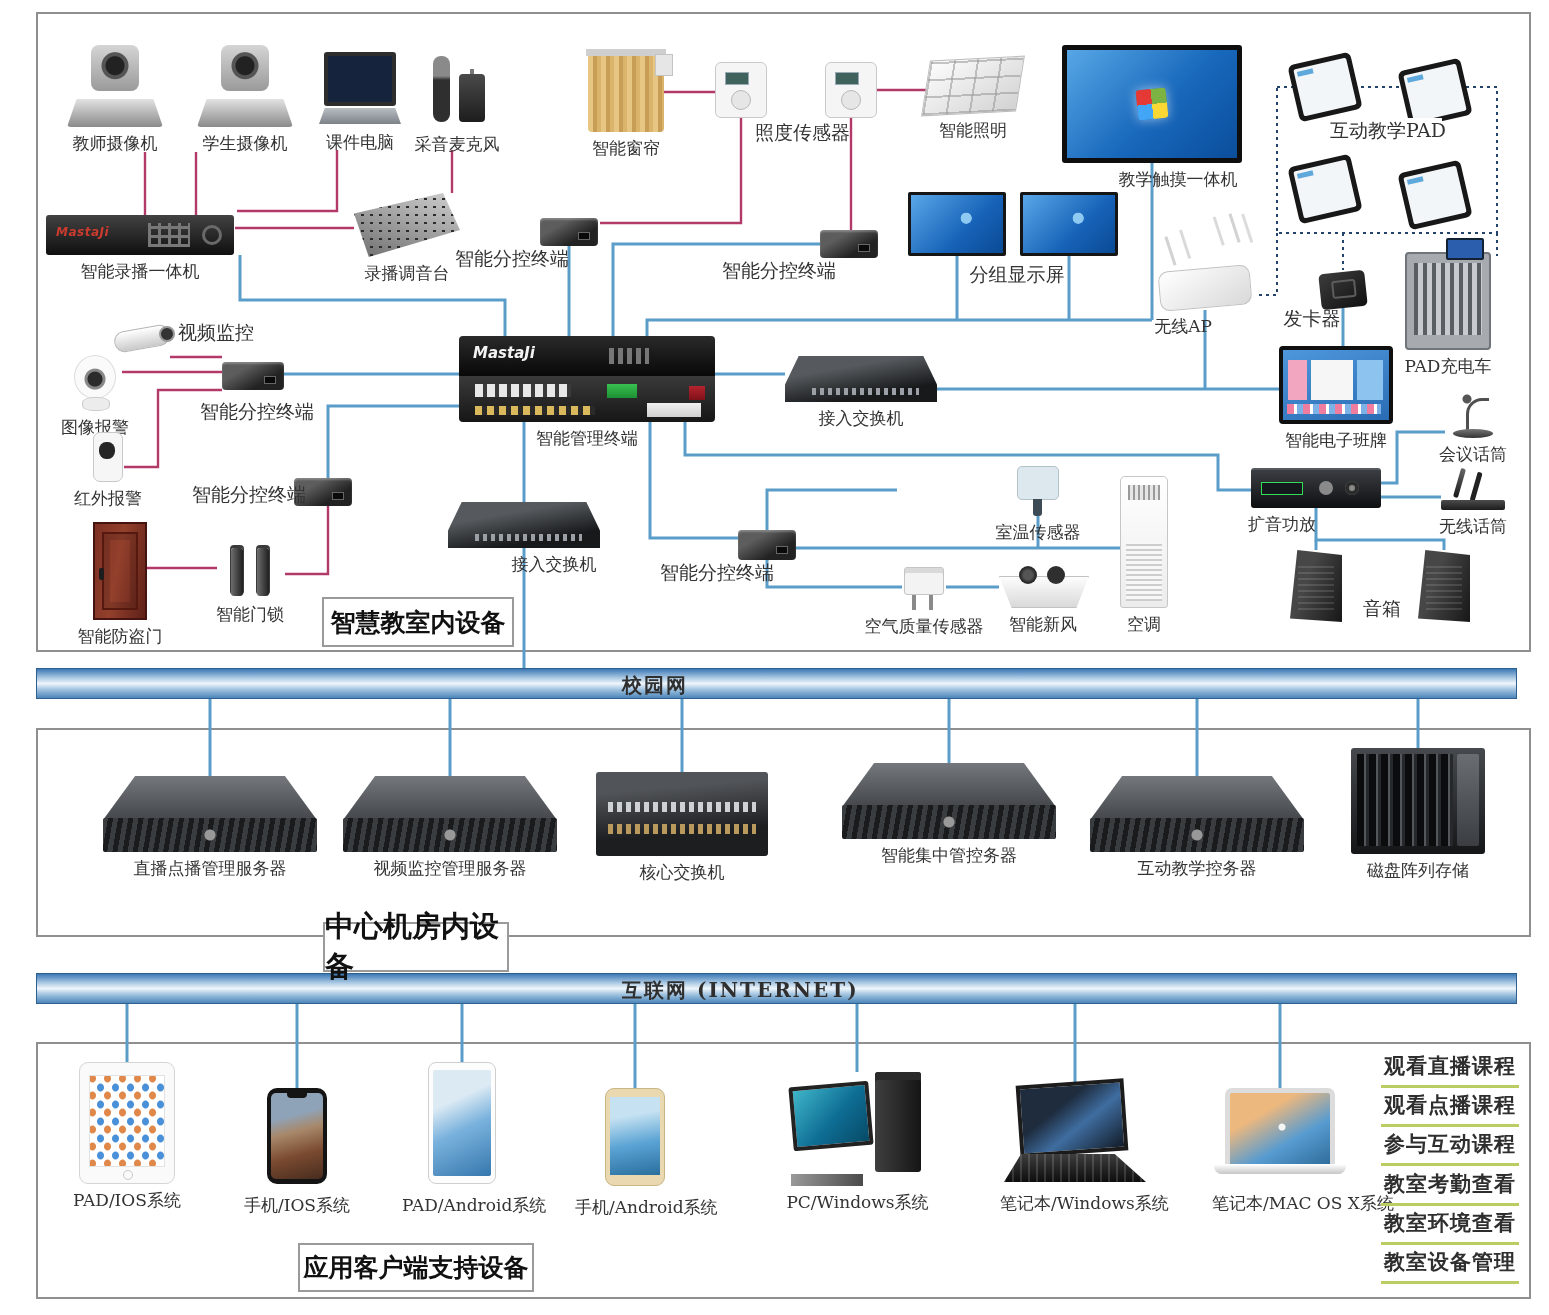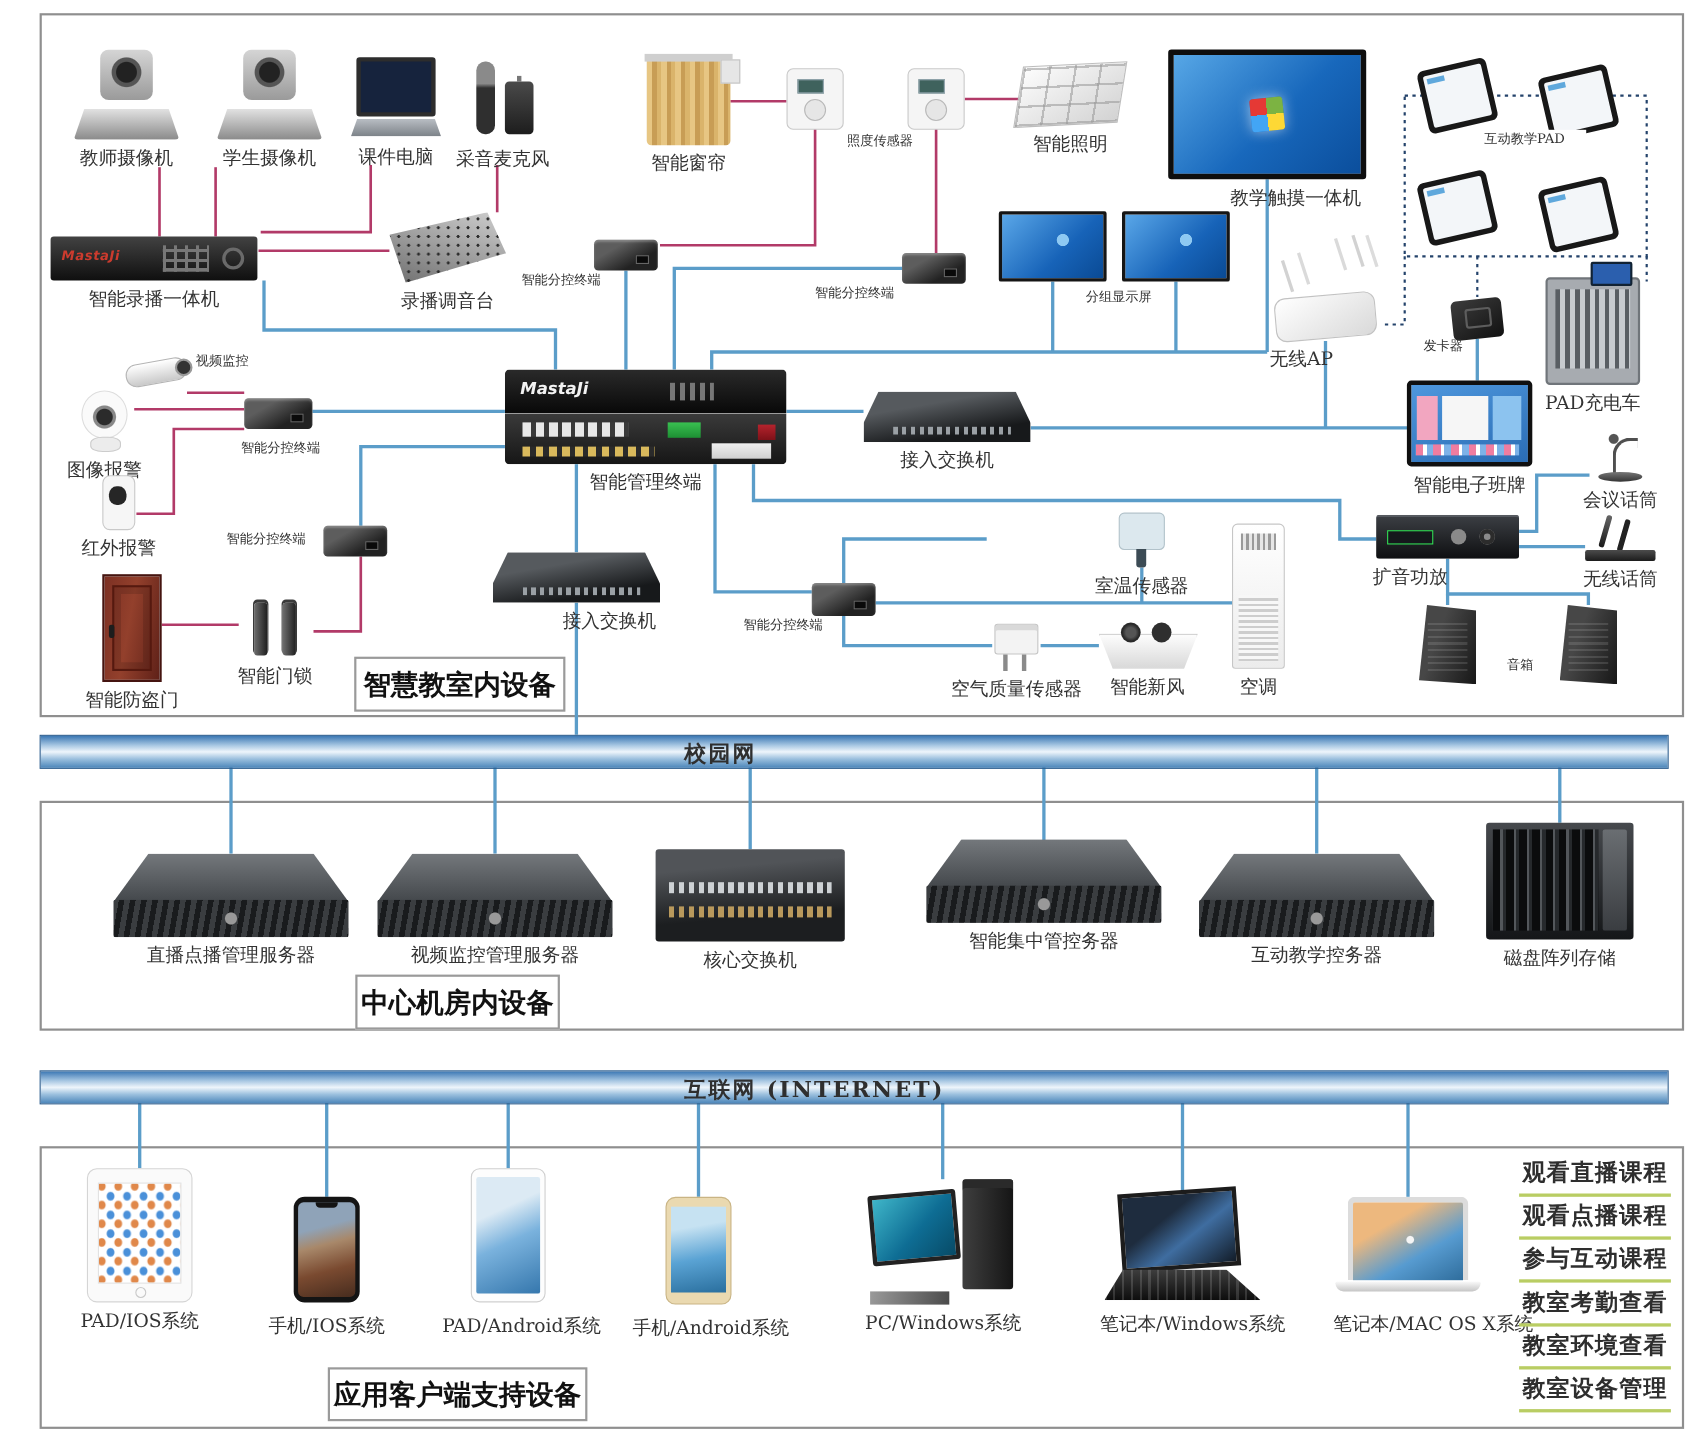--- a/index.html
+++ b/index.html
@@ -9,21 +9,21 @@
   .lines{position:absolute;left:0;top:0;z-index:2}
   .bar{position:absolute;left:36px;width:1479px;height:29px;border:1px solid #2e5f8f;z-index:3;
        background:linear-gradient(180deg,#3c78b4 0,#a9c8e3 30%,#eef5fb 50%,#9cc0de 72%,#4c86ba 100%)}
   .bar .t{position:absolute;left:585px;top:3px;font-size:20px;font-weight:bold;color:#2f2f2f;letter-spacing:2px}
   .sec-title{position:absolute;border:2px solid #9a9a9a;background:#fff;z-index:5;display:flex;
              align-items:center;justify-content:center;font-family:"DejaVu Sans",sans-serif;
              font-weight:bold;color:#111}
   .dev{position:absolute;text-align:center;z-index:4}
   .dev .lbl{display:block;font-size:17px;color:#333;margin-top:5px;white-space:nowrap}
   .icon-only{position:absolute;z-index:4}
-  .flabel{position:absolute;font-size:12px;color:#333;z-index:4;white-space:nowrap;text-align:center}
+  .flabel{position:absolute;font-size:19px;color:#333;z-index:4;white-space:nowrap;text-align:center}
   .feature{position:absolute;right:30px;z-index:4;text-align:left}
   .feature span{display:inline-block;font-family:"DejaVu Sans",sans-serif;font-weight:bold;font-size:21px;
                 color:#2e2e2e;padding:0 3px 5px;border-bottom:3px solid #b9cd63;letter-spacing:1px}
   .ic{position:relative;display:inline-block;vertical-align:top}
   
   .ic-cam{width:96px;height:82px}
   .ic-cam::before{content:"";position:absolute;left:24px;top:0;width:48px;height:46px;border-radius:8px;
     background:radial-gradient(circle at 50% 45%,#222 0 9px,#555 10px 13px,rgba(0,0,0,0) 14px),linear-gradient(#d5d5d5,#9a9a9a)}
   .ic-cam::after{content:"";position:absolute;bottom:0;left:0;width:96px;height:28px;
     background:linear-gradient(#e2e2e2,#8a8a8a);clip-path:polygon(10% 0,90% 0,100% 100%,0 100%);border-radius:4px}
@@ -276,21 +276,21 @@
   <div class="bar" style="top:668px">
     <span class="t">校园网</span>
   </div>
   <div class="bar" style="top:973px">
     <span class="t">互联网 (INTERNET)</span>
   </div>
 
   <div class="sec-title" style="left:322px;top:597px;width:188px;height:46px;font-size:25px">
       <span>智慧教室内设备</span>
     </div>
-  <div class="sec-title" style="left:323px;top:886px;width:182px;height:46px;font-size:25px">
+  <div class="sec-title" style="left:323px;top:922px;width:182px;height:46px;font-size:29px">
       <span>中心机房内设备</span>
     </div>
   <div class="sec-title" style="left:298px;top:1243px;width:232px;height:45px;font-size:25px">
       <span>应用客户端支持设备</span>
     </div>
 
   <div class="dev" style="left:55px;top:45px;width:120px">
     <span class="ic ic-cam"></span>
     <span class="lbl">教师摄像机</span>
   </div>

